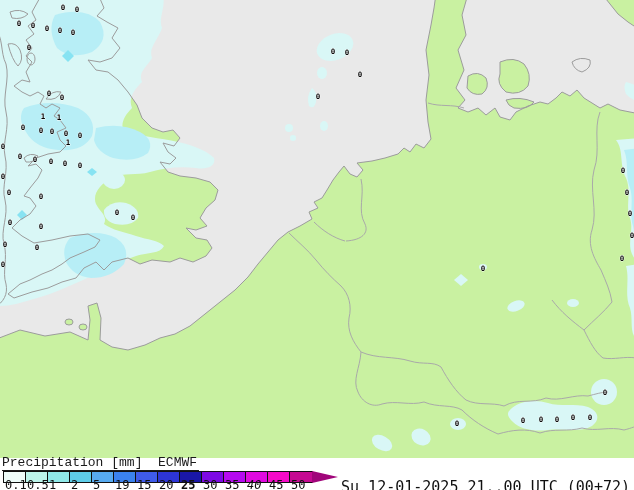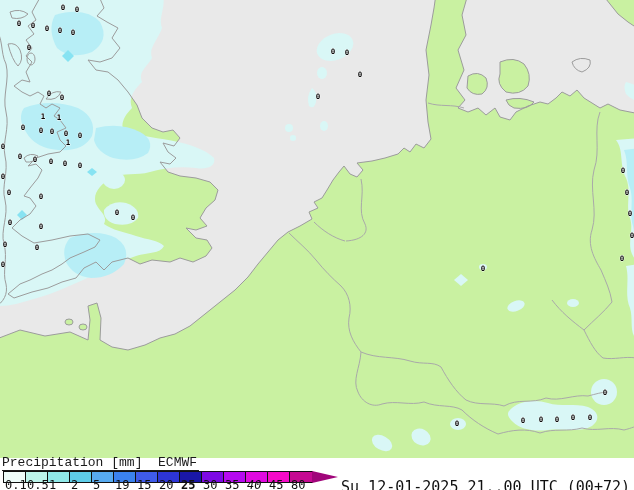--- a/index.html
+++ b/index.html
@@ -206,18 +206,18 @@
       <span style="left: 71px;">2</span>
       <span style="left: 93px;">5</span>
       <span style="left: 115px;">19</span>
       <span style="left: 137px;">15</span>
       <span style="left: 159px;">20</span>
       <span style="left: 181px; font-weight: bold;">25</span>
       <span style="left: 203px;">30</span>
       <span style="left: 225px;">35</span>
       <span style="left: 247px; font-style: italic;">40</span>
       <span style="left: 269px;">45</span>
-      <span style="left: 291px;">80</span>
+      <span style="left: 291px;">50</span>
     </div>
 
   <div class="footer-datetime">Su 12-01-2025 21..00 UTC (00+72)</div>
 
 </div>
 
 </body></html>

